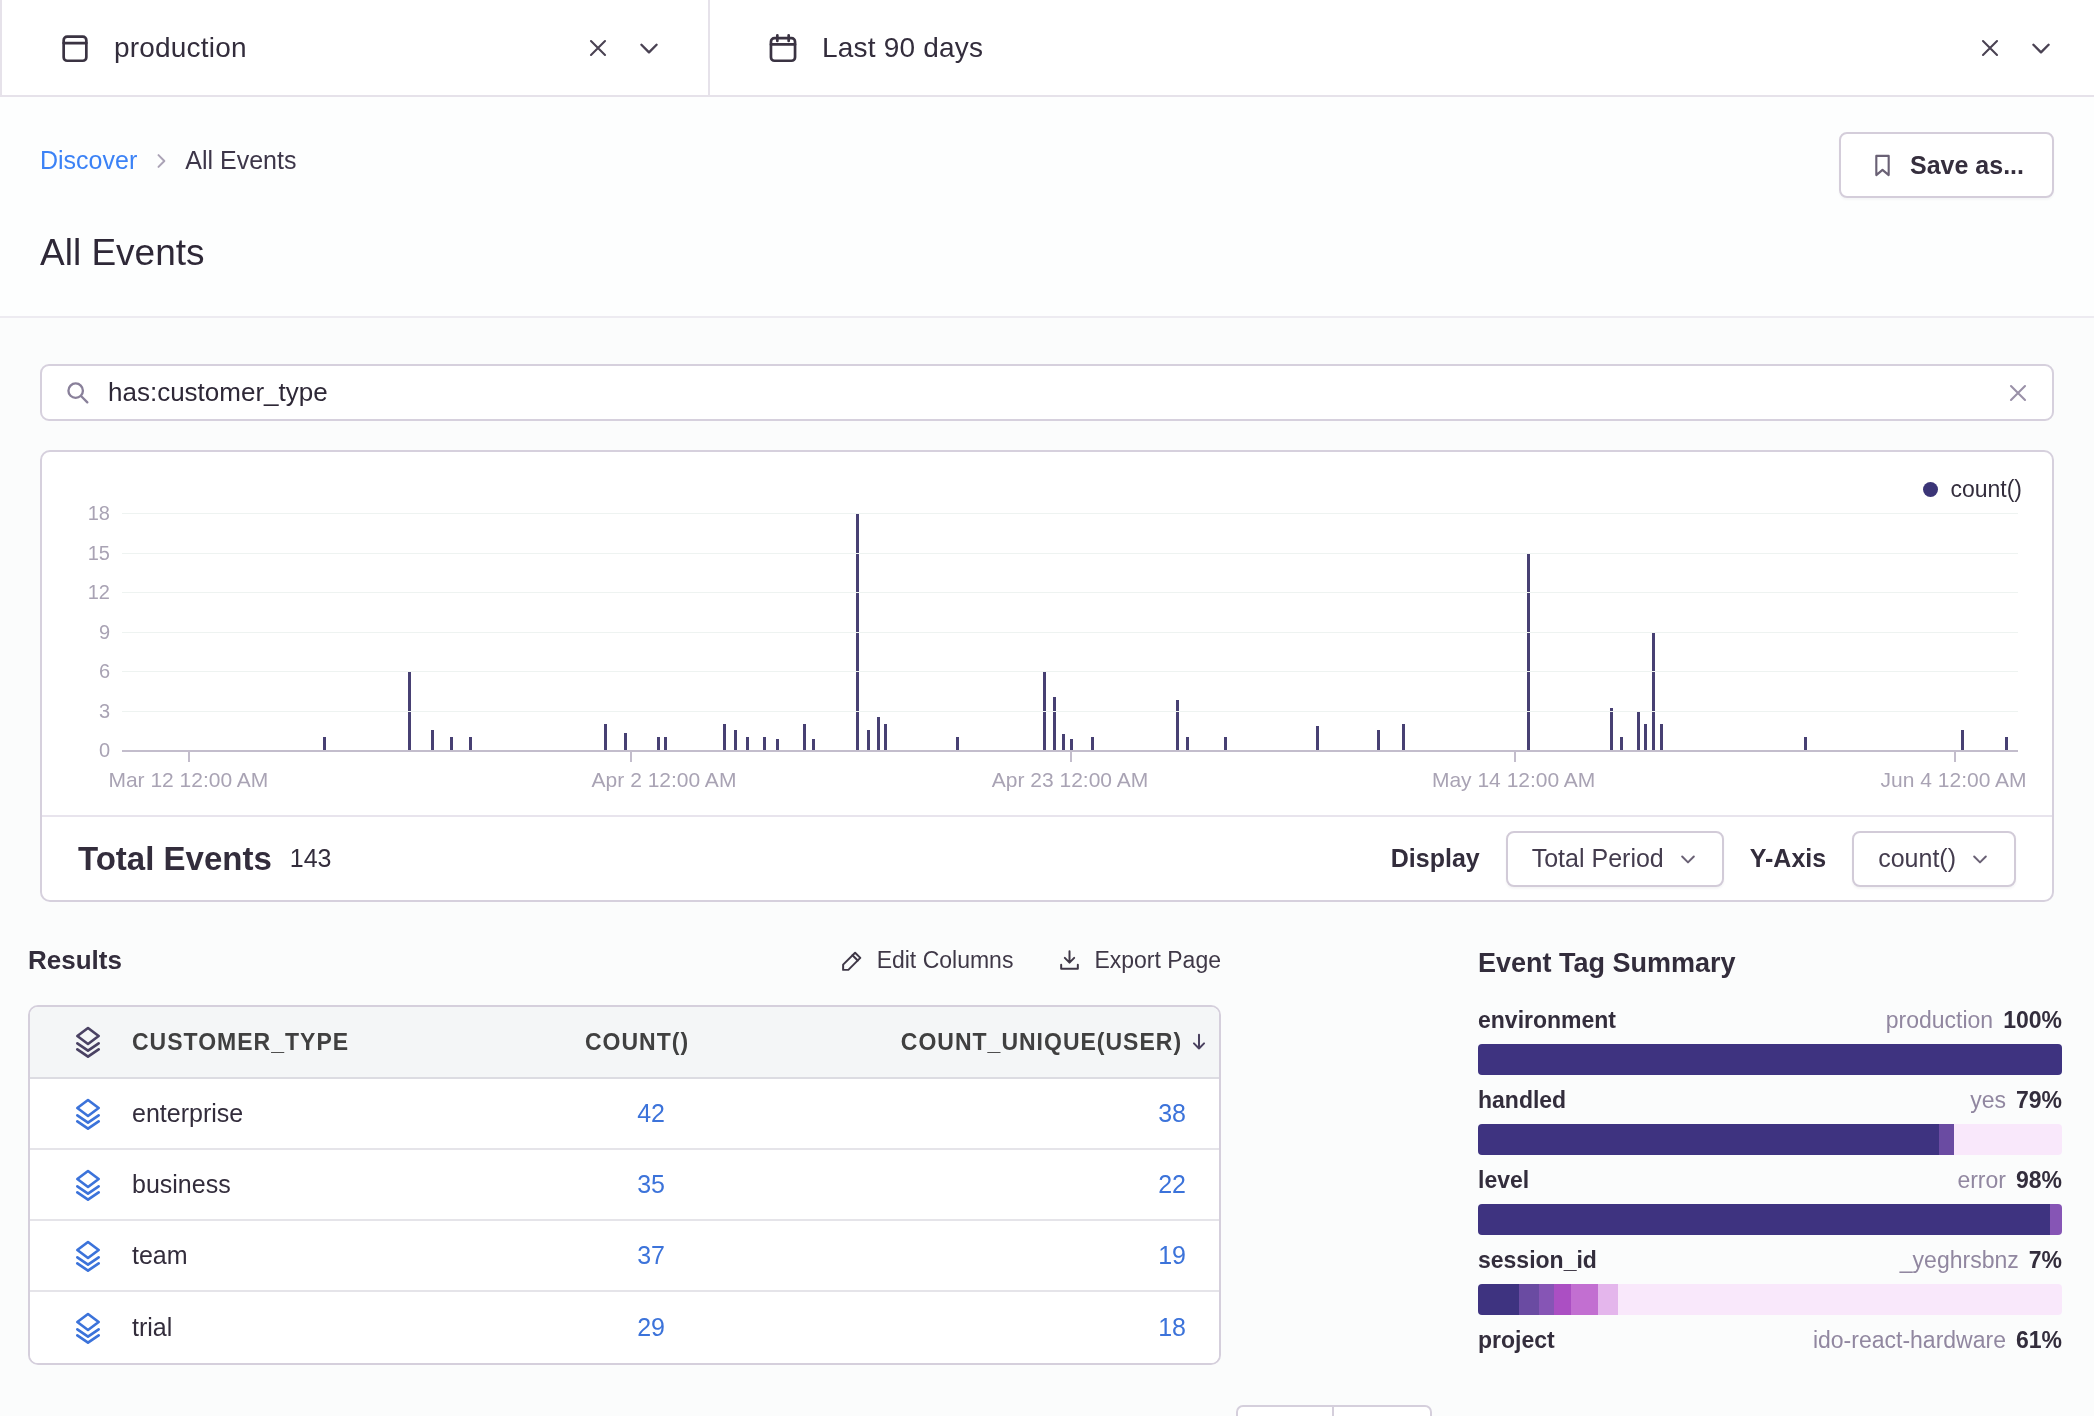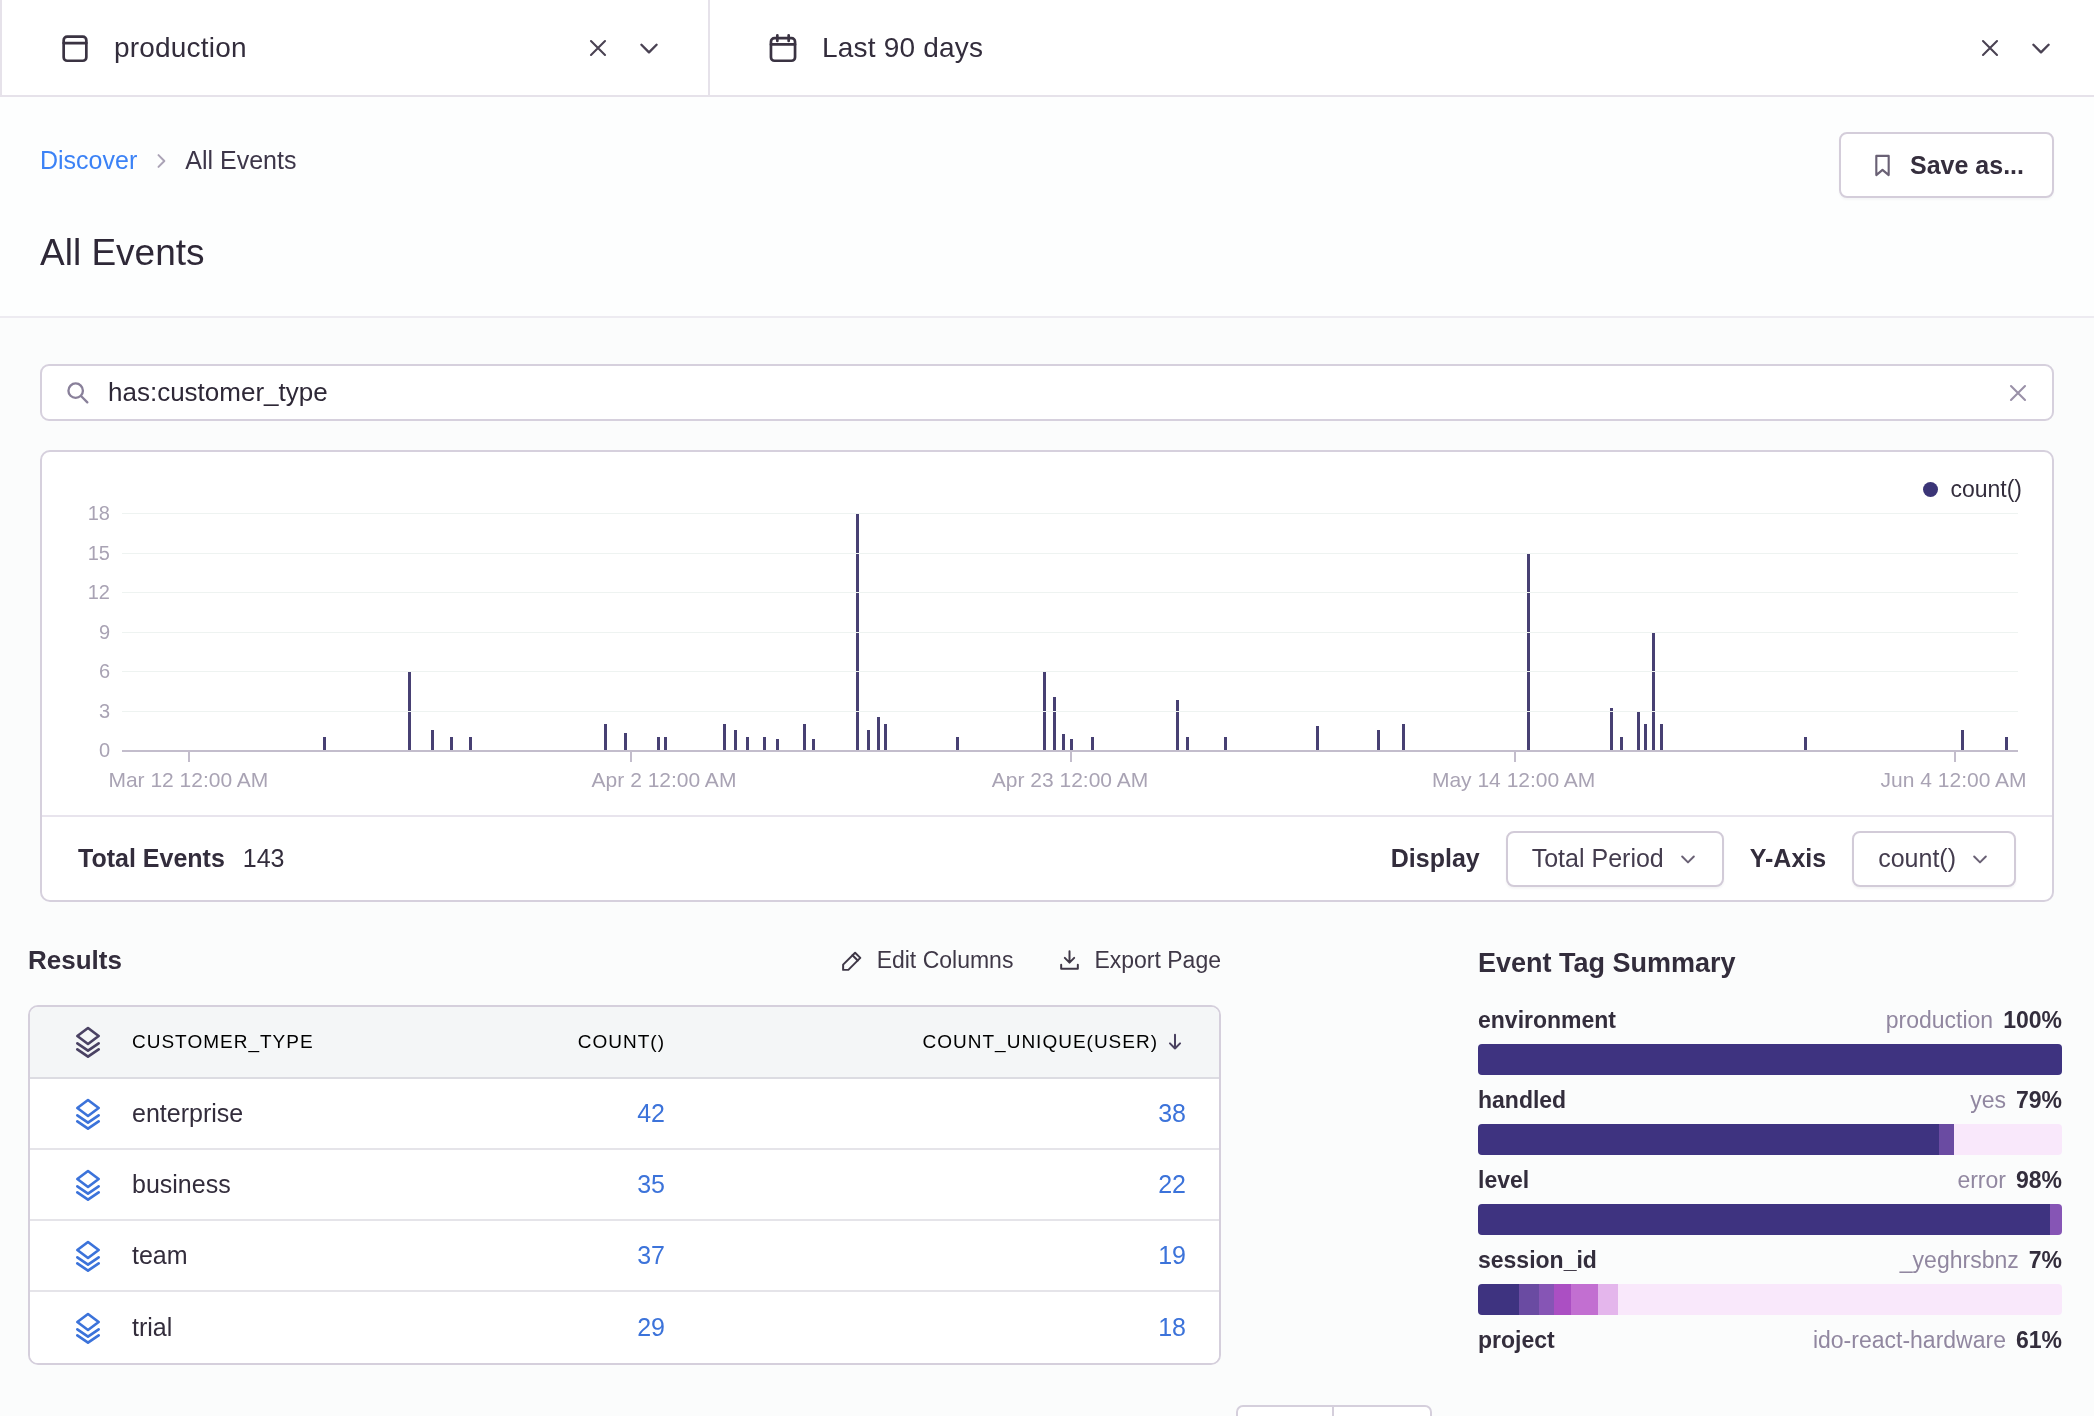--- a/index.html
+++ b/index.html
@@ -44,41 +44,41 @@
   .legend-dot { width:15px; height:15px; border-radius:50%; background:#3b3577; }
   .plot { position:absolute; left:80px; top:61px; width:1896px; height:237px; }
   .gridline { position:absolute; left:0; width:100%; height:1px; background:#eef3f1; }
   .spike { position:absolute; bottom:0; width:3px; background:#474073; }
   .axis { position:absolute; left:80px; top:298px; width:1896px; height:2px; background:#c3bdcc; }
   .xtick { position:absolute; top:300px; width:2px; height:10px; background:#c3bdcc; }
   .ylabel { position:absolute; font-size:20px; color:#a9a3b4; width:56px; text-align:right; left:12px; }
   .xlabel { position:absolute; top:316px; font-size:21px; color:#a9a3b4; transform:translateX(-50%); white-space:nowrap; }
   .chart-footer { position:absolute; left:0; right:0; top:363px; bottom:0; border-top:2px solid #e8e4ed;
                   display:flex; align-items:center; padding:0 36px; border-radius:0 0 10px 10px; background:#fff; }
-  .tot-label { font-size:25px; font-weight:700; color:#332d3c; }
+  .tot-label { font-size:33px; font-weight:700; color:#332d3c; }
   .tot-value { font-size:25px; color:#332d3c; margin-left:18px; }
   .ctrl-label { font-size:25px; font-weight:700; color:#332d3c; }
   .dd-btn { height:56px; background:#fff; border:2px solid #d2cbd8; border-radius:8px; display:flex;
             align-items:center; gap:14px; padding:0 24px; font-size:25px; font-weight:500; color:#443c4e;
             box-shadow:0 2px 2px rgba(60,50,80,.05); cursor:pointer; }
   .foot-right { margin-left:auto; display:flex; align-items:center; gap:26px; }
 
   
   .results { position:absolute; left:28px; top:935px; width:1193px; }
   .results-head { display:flex; align-items:center; height:50px; margin-bottom:20px; }
   .results-title { font-size:26px; font-weight:700; color:#332d3c; }
   .head-actions { margin-left:auto; display:flex; align-items:center; gap:44px; }
   .action-link { display:flex; align-items:center; gap:12px; font-size:23px; color:#3f3847; cursor:pointer; }
   .table { background:#fff; border:2px solid #d5cfdc; border-radius:10px; overflow:hidden; }
   .trow { display:grid; grid-template-columns:102px 1fr 340px 521px; align-items:center; padding-right:33px; }
   .trow.header { height:72px; background:#f4f6f7; border-bottom:2px solid #dcdce2; }
   .trow.data { height:71px; border-bottom:2px solid #e5e4e9; background:#fff; }
   .trow.data:last-child { border-bottom:none; }
   .cell-icon { padding-left:42px; display:flex; align-items:center; }
-  .col-h { font-size:19px; font-weight:400; letter-spacing:1px; color:#000000; }
+  .col-h { font-size:23px; font-weight:700; letter-spacing:1px; color:#404040; }
   .col-h.num, .cell-num { text-align:right; }
   .cell-name { font-size:25px; color:#332d3c; }
   .cell-num { font-size:25px; color:#3c73da; cursor:pointer; }
   .sort-wrap { display:inline-flex; align-items:center; gap:6px; justify-content:flex-end; }
   .pagination { position:absolute; left:1208px; top:470px; display:flex; }
   .pg-btn { width:98px; height:44px; background:#fff; border:2px solid #d5cfdc; cursor:pointer; }
   .pg-btn.first { border-radius:7px 0 0 7px; }
   .pg-btn.last { border-radius:0 7px 7px 0; border-left:none; }
 
   

